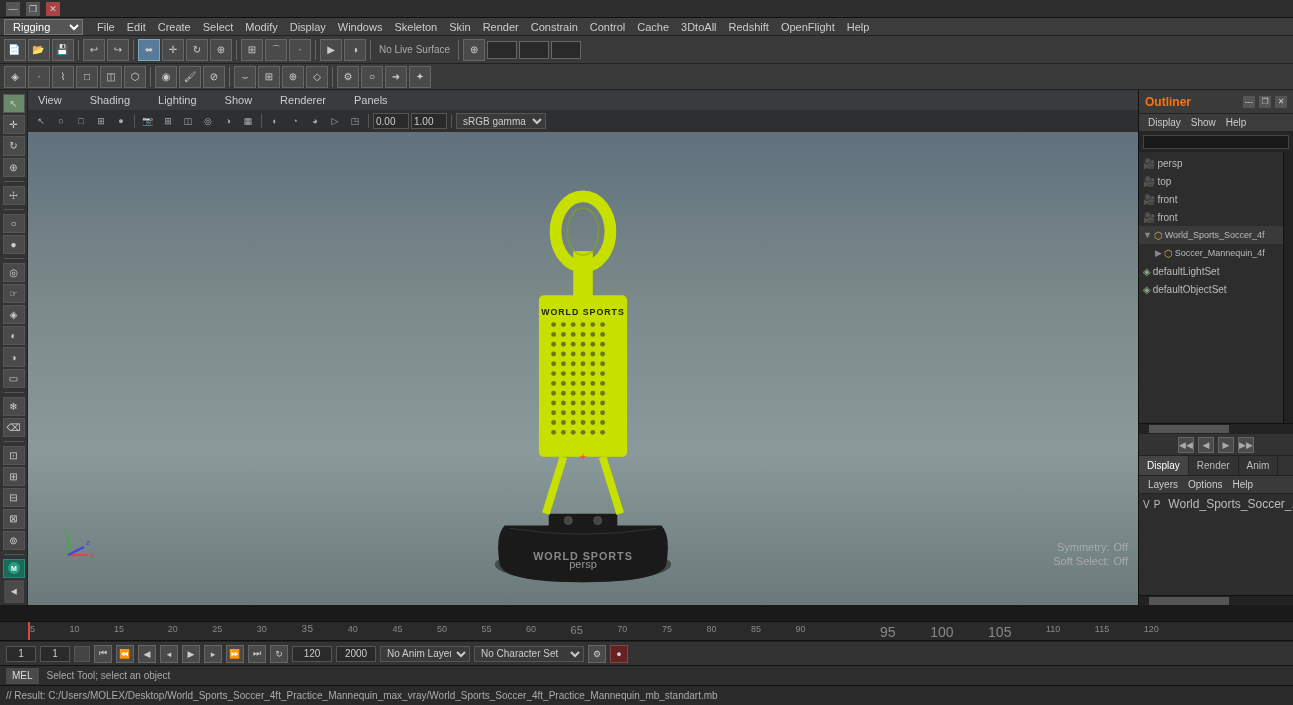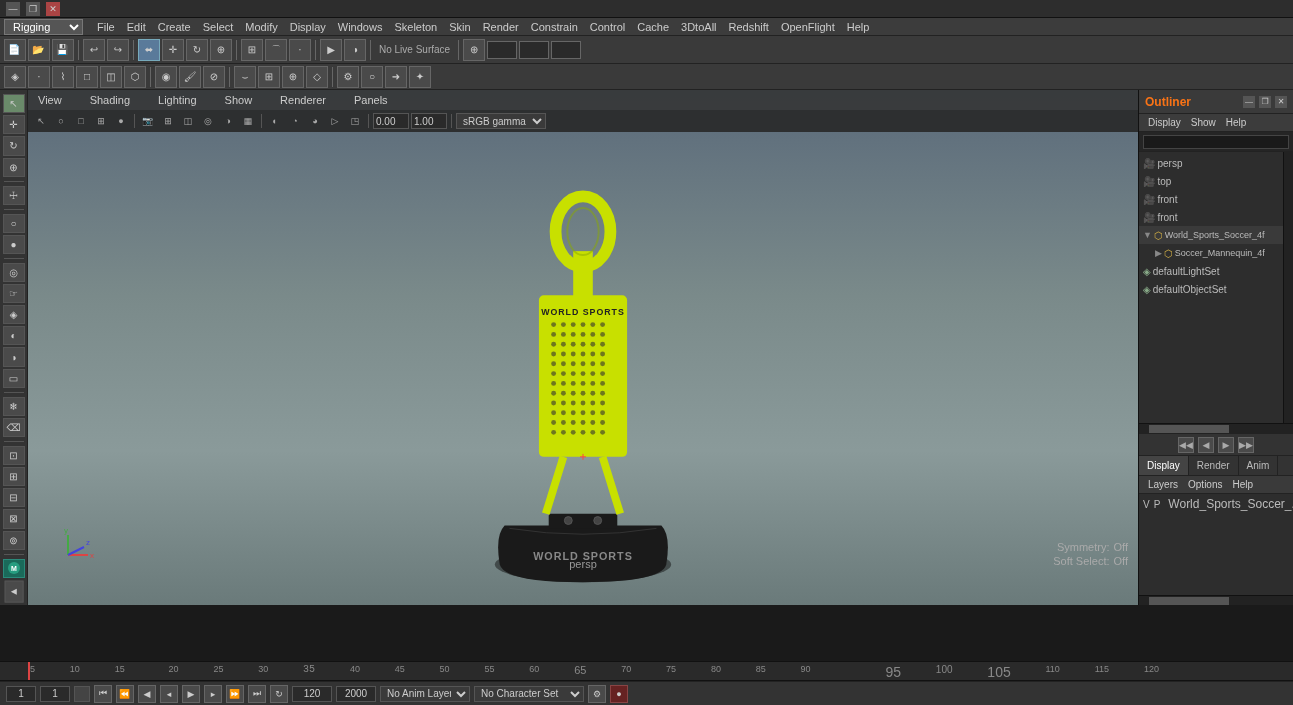--- a/index.html
+++ b/index.html
@@ -998,21 +998,21 @@
         <span style="font-size:9px; color:#888;">50</span>
         <span style="font-size:9px; color:#888;">55</span>
         <span style="font-size:9px; color:#888;">60</span>
         <span style="font-size:11px; color:#888;">65</span>
         <span style="font-size:9px; color:#888;">70</span>
         <span style="font-size:9px; color:#888;">75</span>
         <span style="font-size:9px; color:#888;">80</span>
         <span style="font-size:9px; color:#888;">85</span>
         <span style="font-size:9px; color:#888;">90</span>
         <span style="font-size:14px; color:#888;margin-left:40px;">95</span>
-        <span style="font-size:10px; color:#888;">100</span>
+        <span style="font-size:14px; color:#888;">100</span>
         <span style="font-size:14px; color:#888;">105</span>
         <span style="font-size:9px; color:#888;">110</span>
         <span style="font-size:9px; color:#888;">115</span>
         <span style="font-size:9px; color:#888;">120</span>
       </div>
 
       <div style="position:absolute; left:0; top:0; bottom:0; width:2px; background:#dd4444;"></div>
     </div>
   </div>
 
@@ -1034,14 +1034,21 @@
     <select class="pb-dropdown" style="width:90px;">
       <option>No Anim Layer</option>
     </select>
     <select class="pb-dropdown" style="width:110px;">
       <option>No Character Set</option>
     </select>
     <div class="pb-btn">⚙</div>
     <div class="pb-btn" style="background:#662222; border-color:#884444;">●</div>
   </div>
 
-
+  <div id="status-bar">
+    <div class="status-mode">MEL</div>
+    <span>Select Tool; select an object</span>
+  </div>
+
+  <div id="result-bar">
+    <span style="font-size:10px; color:#aaa;">// Result: C:/Users/MOLEX/Desktop/World_Sports_Soccer_4ft_Practice_Mannequin_max_vray/World_Sports_Soccer_4ft_Practice_Mannequin_mb_standart.mb</span>
+  </div>
 </div>
 
 </body></html>

